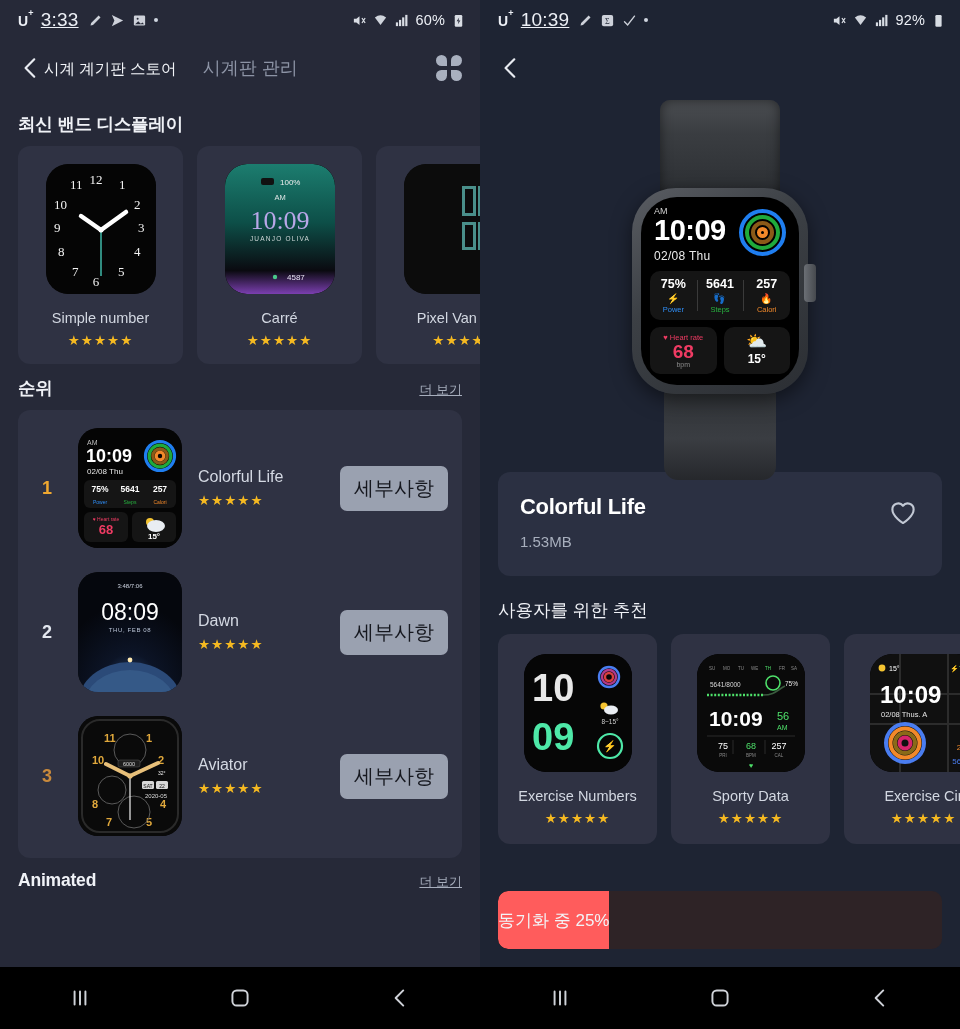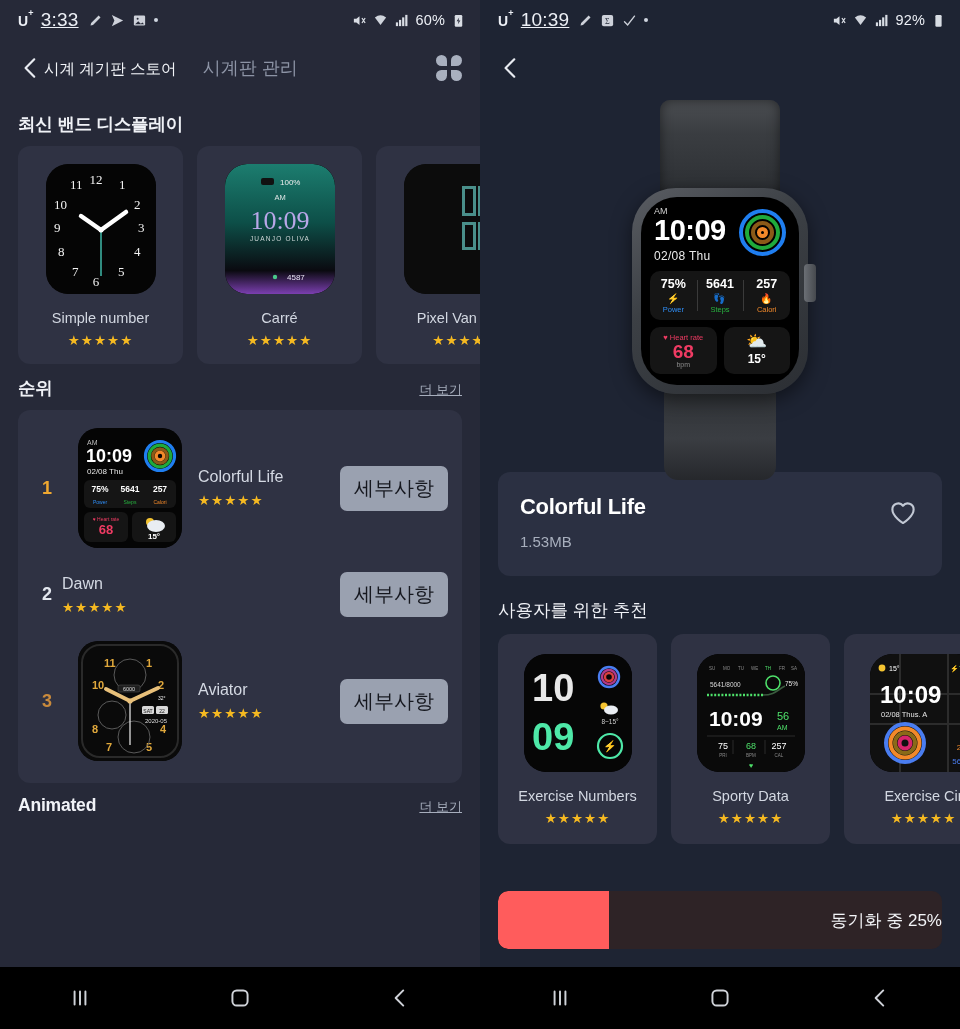--- a/index.html
+++ b/index.html
@@ -176,21 +176,21 @@
     padding: 20px 0 18px 0; display:flex; flex-direction:column; align-items:center;
   }
   .rec-thumb { width:108px; height:118px; border-radius:22px; overflow:hidden; background:#000; position:relative;}
   .rec-name { margin-top:16px; font-size:14.5px; color:#d2d7e1; white-space:nowrap; }
   .rec-stars { margin-top:6px; font-size:13.5px; color:#f5b921; letter-spacing:1px; white-space:nowrap;}
 
   .sync-wrap { position:absolute; left:0; bottom:62px; width:480px; padding: 0 18px 18px 18px; }
   .sync-bar {
     position:relative; height: 58px; border-radius:10px;
     background:#2e2326; overflow:hidden;
-    display:flex; align-items:center; justify-content:flex-end;
+    display:flex; align-items:center; justify-content:flex-start;
   }
   .sync-fill { position:absolute; left:0; top:0; bottom:0; border-radius:10px 0 0 10px; }
   .sync-label { position:relative; font-size:17px; color:#f3f4f7; font-weight:500; }
 
   
   .mini { position:absolute; inset:0; }
 </style>
 </head>
 <body>
 
@@ -381,20 +381,38 @@
         </div>
         <div class="rank-info">
           <div class="rank-name">Colorful Life</div>
           <div class="stars">★★★★★</div>
         </div>
         <div class="detail-btn">세부사항</div>
       </div>
 
       <div class="rank-row">
         <div class="rank-num n2">2</div>
+        <div class="rank-thumb">
+          <svg class="mini" viewBox="0 0 104 120">
+            <defs>
+                <radialGradient id="dg" cx="50%" cy="96%" r="70%">
+              <stop offset="0%" stop-color="#2d4a77"></stop>
+                  <stop offset="40%" stop-color="#0c1426"></stop>
+                  <stop offset="100%" stop-color="#05070d"></stop>
+            </radialGradient>
+              </defs>
+            <rect width="104" height="120" rx="20" fill="url(#dg)"></rect>
+            <text x="52" y="16" font-size="6" fill="#cfd5e2" text-anchor="middle" font-family="Liberation Sans, sans-serif">3:48/7:06</text>
+            <text x="52" y="48" font-size="23" fill="#fff" text-anchor="middle" font-family="Liberation Sans, sans-serif">08:09</text>
+            <text x="52" y="60" font-size="6" fill="#b8c2d4" text-anchor="middle" letter-spacing=".6" font-family="Liberation Sans, sans-serif">THU, FEB 08</text>
+            <ellipse cx="52" cy="132" rx="52" ry="42" fill="#2b4a78"></ellipse>
+            <ellipse cx="52" cy="134" rx="46" ry="36" fill="#3a5f8d" opacity=".7"></ellipse>
+            <circle cx="52" cy="88" r="2.4" fill="#ffe9b0"></circle>
+          </svg>
+        </div>
         <div class="rank-info">
           <div class="rank-name">Dawn</div>
           <div class="stars">★★★★★</div>
         </div>
         <div class="detail-btn">세부사항</div>
       </div>
 
       <div class="rank-row">
         <div class="rank-num n3">3</div>
         <div class="rank-thumb">

